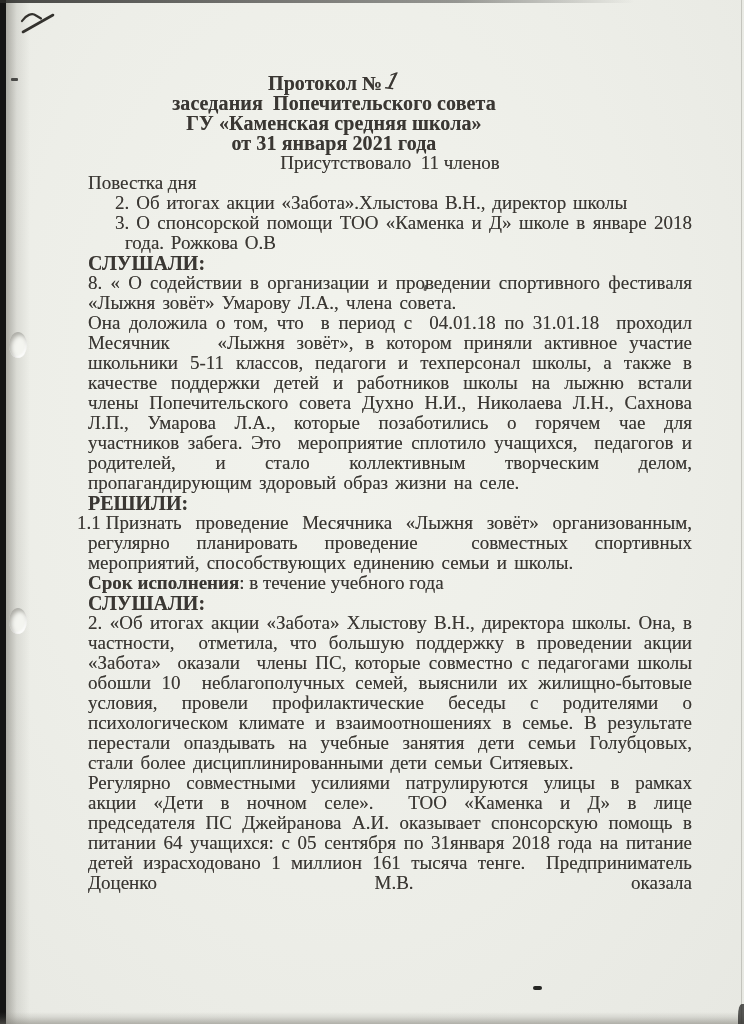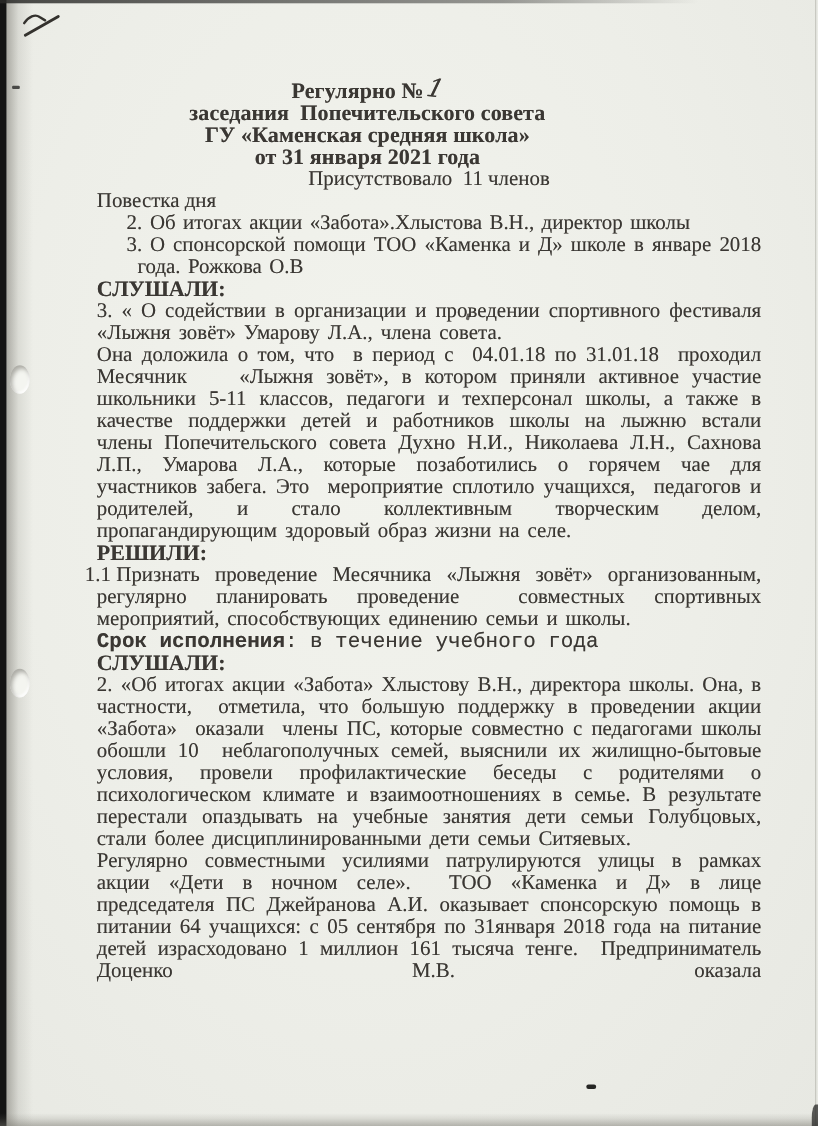--- a/index.html
+++ b/index.html
@@ -45,21 +45,21 @@
   .attendance{margin-top:9px;text-align:center;}
   .agenda-title{margin-top:6px;text-align:left;padding-right:112px;}
   .agenda-item{padding-left:37px;text-indent:-10px;text-align:justify;word-spacing:2px;}
   .agenda-item .num{margin-right:7px;}
   .section-heading{font-weight:700;font-size:20px;line-height:20px;margin:0;}
   .mt12{margin-top:12px;} .mt20{margin-top:20px;}
   .para{margin-left:37px;text-align:justify;word-spacing:2.5px;}
   .reshili{margin-left:-17px;}
   .resolution-item{margin-left:40px;text-indent:-11px;text-align:justify;word-spacing:2.5px;}
   .resolution-item .num{margin-right:5px;}
-  .deadline{margin-left:40px;font-family:Liberation Mono, monospace;}
+  .deadline{margin-left:40px;}
   .deadline b{font-weight:700;}
   .para-stretch{text-align-last:justify;}
 </style>
 </head>
 <body>
 
 <div class="page">
 
   <div class="edge-left-black"></div>
   <div class="edge-left-shadow"></div>
@@ -73,37 +73,37 @@
     <path d="M3 22 L33 5" fill="none" stroke="#34322e" stroke-width="2.6" stroke-linecap="round"></path>
     <path d="M2 11 C6 5, 12 2.5, 16 5.5 L21 8.5" fill="none" stroke="#34322e" stroke-width="2.2" stroke-linecap="round"></path>
   </svg>
   <div class="ink-dash"></div>
   <div class="ink-speck-a"></div>
   <div class="ink-speck-b"></div>
 
   <div class="content">
 
     <div class="doc-header">
-      <p><span>Регулярно №</span><span class="hand-num">1</span></p>
+      <p><span>Протокол №</span><span class="hand-num">1</span></p>
       <p>заседания&nbsp; Попечительского совета</p>
       <p>ГУ «Каменская средняя школа»</p>
       <p>от 31 января 2021 года</p>
     </div>
 
     <p class="attendance">Присутствовало&nbsp; 11 членов</p>
 
     <p class="agenda-title">Повестка дня</p>
 
     <div>
       <p class="agenda-item"><span class="num">2.</span><span>Об итогах акции «Забота».Хлыстова В.Н., директор школы</span></p>
       <p class="agenda-item"><span class="num">3.</span><span>О спонсорской помощи ТОО «Каменка и Д» школе в январе 2018 года. Рожкова О.В</span></p>
     </div>
 
     <p class="section-heading mt12">СЛУШАЛИ:</p>
-    <p class="para">3. « О содействии в организации и проведении спортивного фестиваля «Лыжня зовёт» Умарову Л.А., члена совета.</p>
+    <p class="para">8. « О содействии в организации и проведении спортивного фестиваля «Лыжня зовёт» Умарову Л.А., члена совета.</p>
     <p class="para">Она доложила о том, что&nbsp; в период с&nbsp; 04.01.18 по 31.01.18&nbsp; проходил Месячник&nbsp;&nbsp;&nbsp; «Лыжня зовёт», в котором приняли активное участие школьники 5-11 классов, педагоги и техперсонал школы, а также в качестве поддержки детей и работников школы на лыжню встали члены Попечительского совета Духно Н.И., Николаева Л.Н., Сахнова Л.П., Умарова Л.А., которые позаботились о горячем чае для участников забега. Это&nbsp; мероприятие сплотило учащихся,&nbsp; педагогов и родителей, и стало коллективным творческим делом, пропагандирующим здоровый образ жизни на селе.</p>
 
     <p class="section-heading reshili">РЕШИЛИ:</p>
     <p class="resolution-item"><span class="num">1.1</span><span>Признать проведение Месячника «Лыжня зовёт» организованным, регулярно планировать проведение&nbsp; совместных спортивных мероприятий, способствующих единению семьи и школы.</span></p>
     <p class="deadline"><b>Срок исполнения</b><span>: в течение учебного года</span></p>
 
     <p class="section-heading mt20">СЛУШАЛИ:</p>
     <p class="para">2. «Об итогах акции «Забота» Хлыстову В.Н., директора школы. Она, в частности,&nbsp; отметила, что большую поддержку в проведении акции «Забота»&nbsp; оказали&nbsp; члены ПС, которые совместно с педагогами школы обошли 10&nbsp; неблагополучных семей, выяснили их жилищно-бытовые условия, провели профилактические беседы с родителями о психологическом климате и взаимоотношениях в семье. В результате перестали опаздывать на учебные занятия дети семьи Голубцовых, стали более дисциплинированными дети семьи Ситяевых.</p>
     <p class="para para-stretch">Регулярно совместными усилиями патрулируются улицы в рамках акции «Дети в ночном селе».&nbsp; ТОО «Каменка и Д» в лице председателя ПС Джейранова А.И. оказывает спонсорскую помощь в питании 64 учащихся: с 05 сентября по 31января 2018 года на питание детей израсходовано 1 миллион 161 тысяча тенге.&nbsp; Предприниматель Доценко М.В. оказала</p>
 

